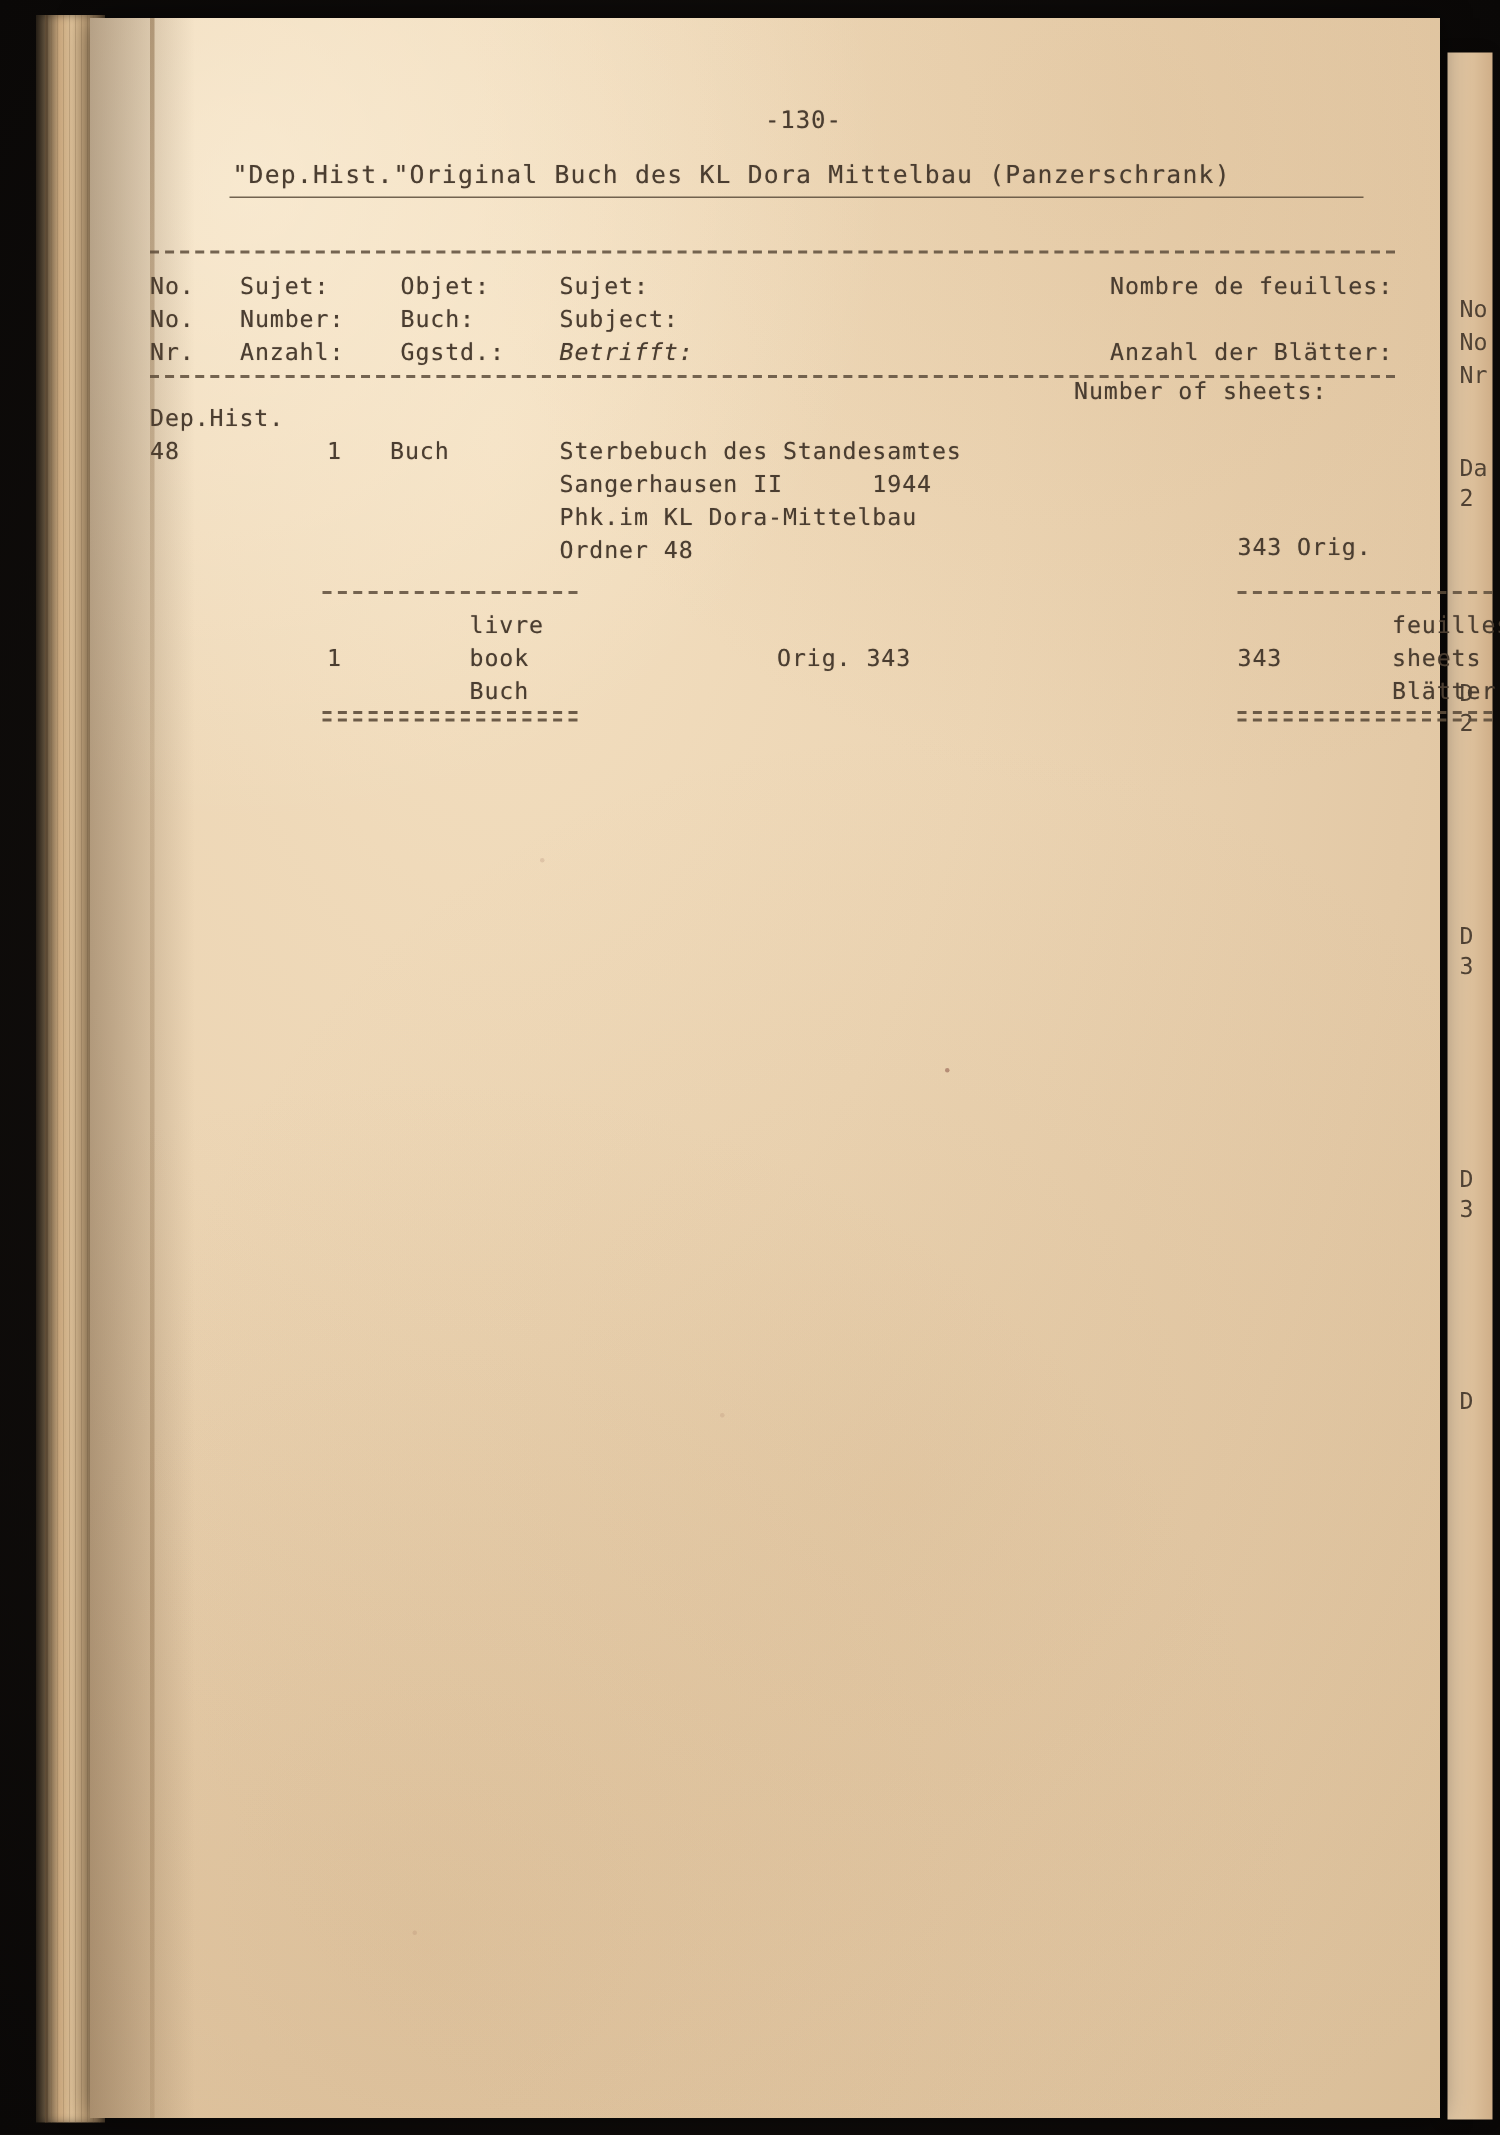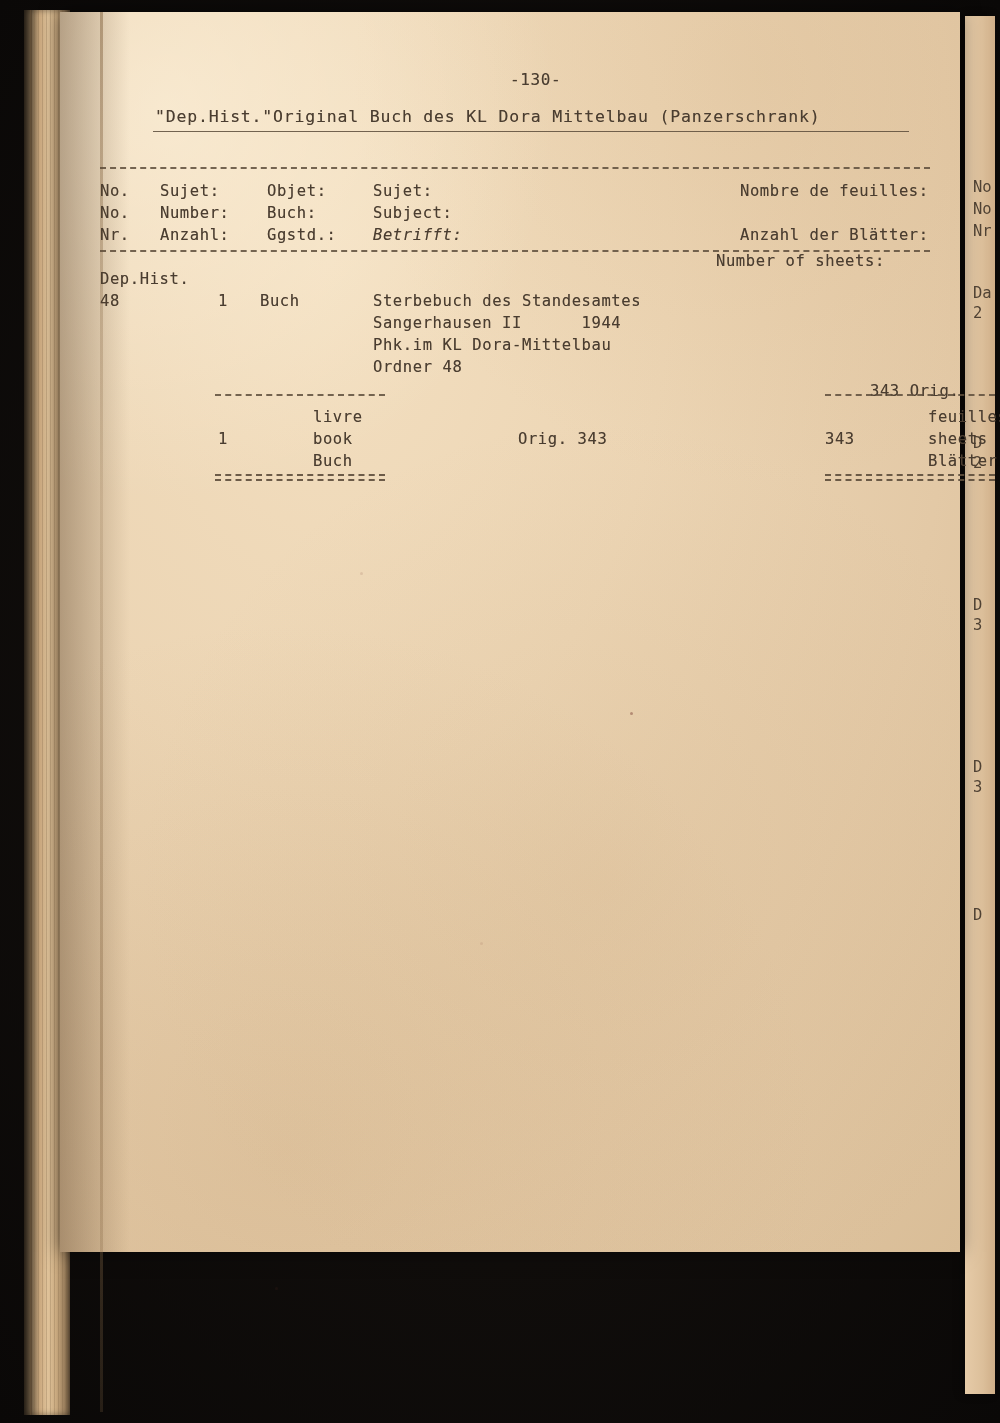--- a/index.html
+++ b/index.html
@@ -51,21 +51,21 @@
       rgba(0,0,0,0) 1px, rgba(0,0,0,0) 4px);
     opacity: 0.8;
   }
 
   
   .sheet {
     position: absolute;
     left: 60px;
     top: 12px;
     width: 900px;
-    height: 1240px;
+    height: 1400px;
     background:
       radial-gradient(ellipse at 30% 20%, #f3dfc0 0%, #ecd5b4 38%, #e3c9a6 70%, #d9bd97 100%);
     box-shadow: 0 0 18px rgba(0,0,0,0.5);
   }
   
   .sheet::before {
     content: "";
     position: absolute;
     inset: 0;
     background:
@@ -93,21 +93,21 @@
     height: 1400px;
     background: linear-gradient(to bottom,
       rgba(150,118,80,0.55), rgba(150,118,80,0.18) 35%,
       rgba(150,118,80,0.42) 75%, rgba(150,118,80,0.2));
   }
 
   
   .nextpage {
     position: absolute;
     left: 965px;
-    top: 16px;
+    top: 35px;
     width: 30px;
     height: 1378px;
     background: linear-gradient(to right, #e6cba8 0%, #dcbf9a 60%, #cfae88 100%);
     box-shadow: -3px 0 8px rgba(0,0,0,0.35);
     overflow: hidden;
   }
 
   
   .typed {
     position: absolute;
@@ -225,21 +225,21 @@
       <div class="t" style="left:40px;  top:258px;">Dep.Hist.</div>
       <div class="t" style="left:40px;  top:280px;">48</div>
       <div class="t" style="left:158px; top:280px;">1</div>
       <div class="t" style="left:200px; top:280px;">Buch</div>
 
       <div class="t" style="left:313px; top:280px;text-align:center;">Sterbebuch des Standesamtes</div>
       <div class="t" style="left:313px; top:302px;">Sangerhausen II      1944</div>
       <div class="t" style="left:313px; top:324px;">Phk.im KL Dora-Mittelbau</div>
       <div class="t" style="left:313px; top:346px;">Ordner 48</div>
 
-      <div class="t" style="left:810px; top:344px;margin-top:26px;">343 Orig.</div>
+      <div class="t" style="left:765px; top:344px;">343 Orig.</div>
 
       
       <div class="dashrule thin" style="left:155px; top:382px; width:170px;"></div>
       <div class="dashrule thin" style="left:765px; top:382px; width:170px;"></div>
 
       
       <div class="t" style="left:253px; top:396px;">livre</div>
       <div class="t" style="left:253px; top:418px;">book</div>
       <div class="t" style="left:253px; top:440px;">Buch</div>
       <div class="t" style="left:158px; top:418px;">1</div>

